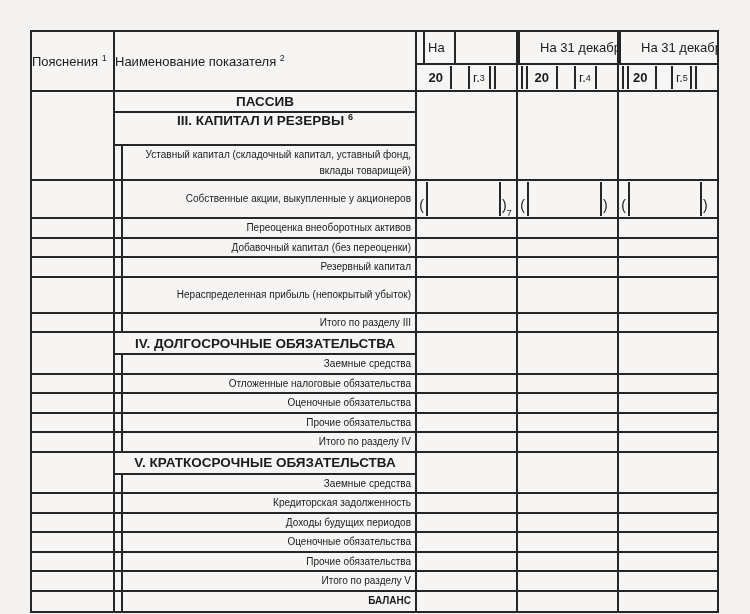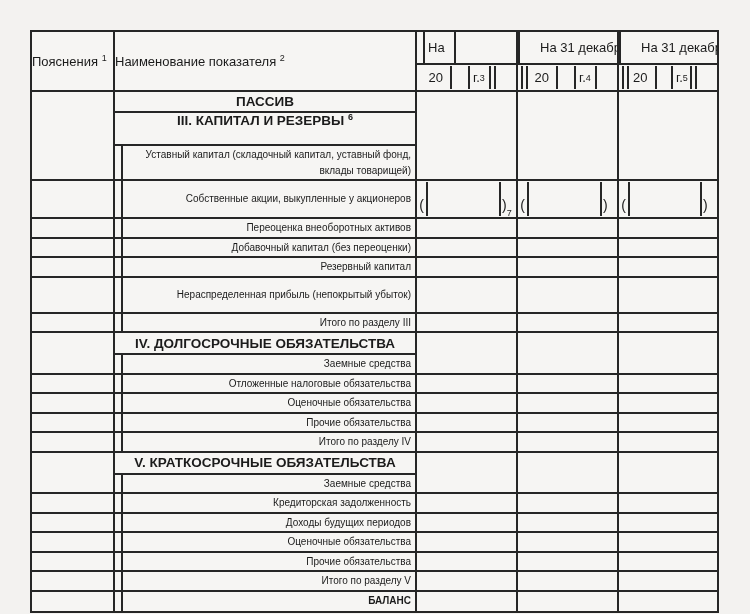--- a/index.html
+++ b/index.html
@@ -35,21 +35,21 @@
   td.hcell{text-align:left;vertical-align:middle;white-space:nowrap;}
   .hrow{display:flex;align-items:stretch;}
   tr.hr1 .hrow{height:31px;}
   tr.hr2 .hrow{height:23px;}
   .sub{border-right:2px solid #262626;display:flex;align-items:center;white-space:nowrap;}
   .sub.last{border-right:none;padding-left:20px;}
   .w4{width:4px;} .w5{width:5px;} .w6{width:6px;}
   .w23{width:23px;} .w26{width:26px;} .w30{width:30px;} .w37{width:37px;}
   .fill{flex:1;}
   .t-left{justify-content:flex-start;padding-left:3px;}
-  .t-right{justify-content:flex-end;padding-right:7px;}
+  .t-right{justify-content:flex-end;padding-right:7px;font-weight:bold;}
   .t-center{justify-content:center;}
   sup{font-size:9px;line-height:0;}
 
   
   tr.h19{height:19px;border-radius:7px;} tr.h21{height:21px;} tr.h22{height:22px;padding-left:8px;}
   tr.h28{height:28px;} tr.h33{height:33px;} tr.h36{height:36px;} tr.h38{height:38px;border-radius:10px;}
   td.lbl{
     text-align:right;vertical-align:middle;
     padding:1px 4px;line-height:15.5px;font-size:10px;
   }

